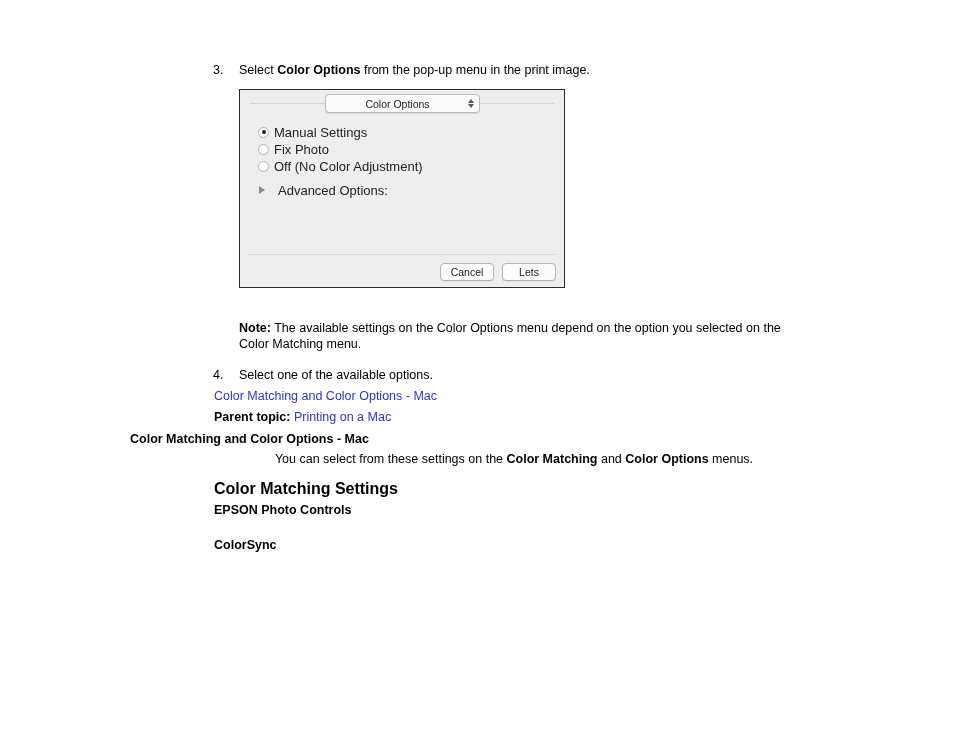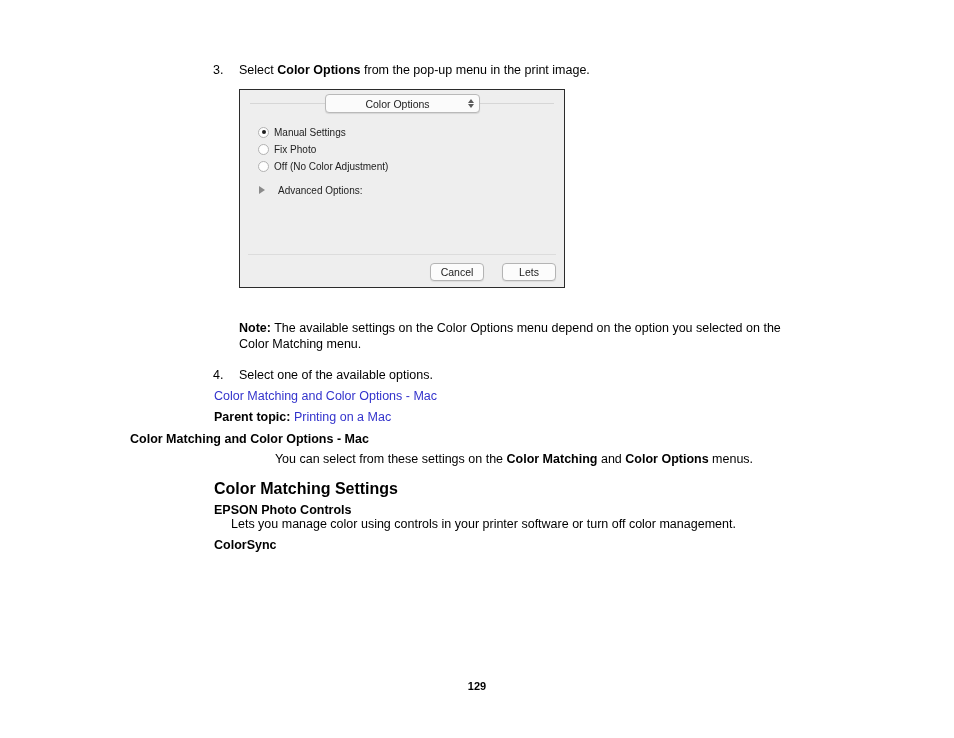--- a/index.html
+++ b/index.html
@@ -177,21 +177,21 @@
   .radio.checked::after {
     content: "";
     position: absolute;
     left: 50%; top: 50%;
     width: 4px; height: 4px;
     margin-left: -2px; margin-top: -2px;
     border-radius: 50%;
     background: #1e1e1e;
   }
   .opt-label {
-    font-size: 10px;
+    font-size: 13px;
     color: #222222;
     white-space: nowrap;
     text-align: center;
   }
 
   .disclosure-row {
     display: flex;
     align-items: center;
     height: 16px;
     margin-top: 8px;
@@ -229,21 +229,20 @@
     background: #fcfcfc;
     border: 1px solid #b4b4b4;
     border-radius: 4px;
     box-shadow: 0 1px 1px rgba(0,0,0,0.08);
     font-size: 10.5px;
     color: #1c1c1c;
     display: flex;
     align-items: center;
     justify-content: center;
     padding: 0 8px;
-    margin-left: 10px;
   }
 </style>
 </head>
 <body>
 
 <div class="doc">
 
   <div class="step-row" style="left:213px; top:62px;">
     <span class="step-num">3.</span>
     <span class="step-text"><span>Select </span><span class="b">Color Options</span><span> from the pop-up menu in the print image.</span></span>
@@ -316,19 +315,17 @@
 
   <div class="heading-left" style="left:130px; top:431px;">Color Matching and Color Options - Mac</div>
 
   <div class="para" style="left:214px; top:452px; width:600px;text-align:center;">
     <span>You can select from these settings on the </span><span class="b">Color Matching</span><span> and </span><span class="b">Color Options</span><span> menus.</span>
   </div>
 
   <div class="sub-head" style="left:214px; top:481px;">Color Matching Settings</div>
 
   <div class="def-term" style="left:214px; top:502px;">EPSON Photo Controls</div>
-  <div class="def-desc" style="left:231px; top:517px; width:590px;">Lets you manage color using controls in your printer software or turn off color management.</div>
 
   <div class="def-term" style="left:214px; top:537px;">ColorSync</div>
 
-  <div class="page-number">129</div>
 
 </div>
 
 </body></html>

